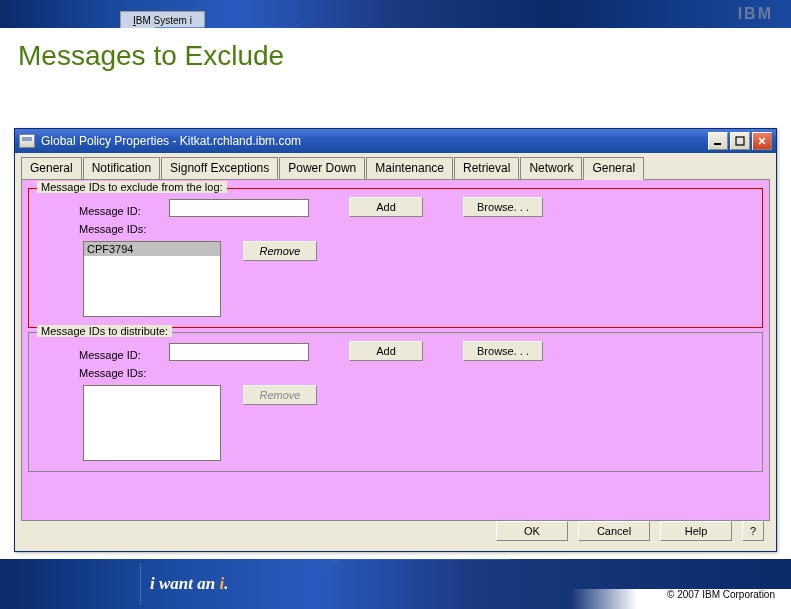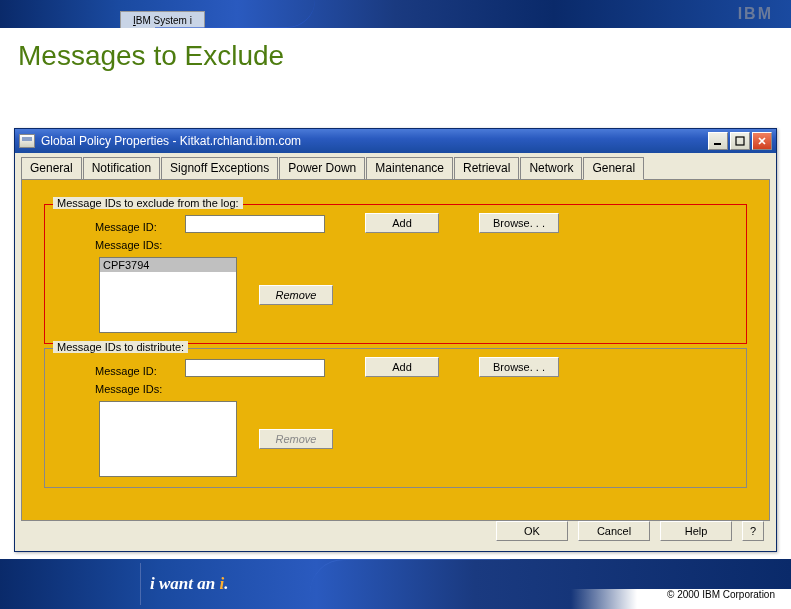--- a/index.html
+++ b/index.html
@@ -141,24 +141,24 @@
   .tab.active {
     background: #ece9d8;
     border-bottom: 1px solid #ece9d8;
     margin-bottom: -1px;
     z-index: 2;
   }
 
   .tab-panel {
     border: 1px solid #888;
     margin: 0 6px 6px;
-    padding: 20px;
+    padding: 4px;
     height: 342px;
     position: relative;
-    background: #eab308;
+    background: #f0abfc;
   }
 
   
   .groupbox {
     border: 1px solid #888;
     margin: 4px 2px;
     padding: 8px 10px 10px;
     position: relative;
   }
   .groupbox.highlight {
@@ -220,21 +220,21 @@
   .listbox .item {
     padding: 1px 3px;
   }
   .listbox .item.selected {
     background: #c0c0c0;
     color: #000;
   }
 
   .listrow {
     display: flex;
-    align-items: center;
+    align-items: flex-start;
   }
   .listrow .btn { margin-left: 22px; margin-top: 0; font-style: italic; }
 
   
   .dlg-buttons {
     position: absolute;
     bottom: 10px;
     right: 12px;
     display: flex;
     gap: 10px;
@@ -395,14 +395,14 @@
   </div>
 </div>
 
 <div class="footer">
   <div class="footer-sep"></div>
   <div class="footer-curve"></div>
   <div class="footer-white-strip"></div>
   <div class="slogan">
     <span>i want an </span><span class="i">i</span><span>.</span>
   </div>
-  <div class="copyright">© 2000 IBM Corporation</div>
+  <div class="copyright">© 2007 IBM Corporation</div>
 </div>
 
 </body></html>

